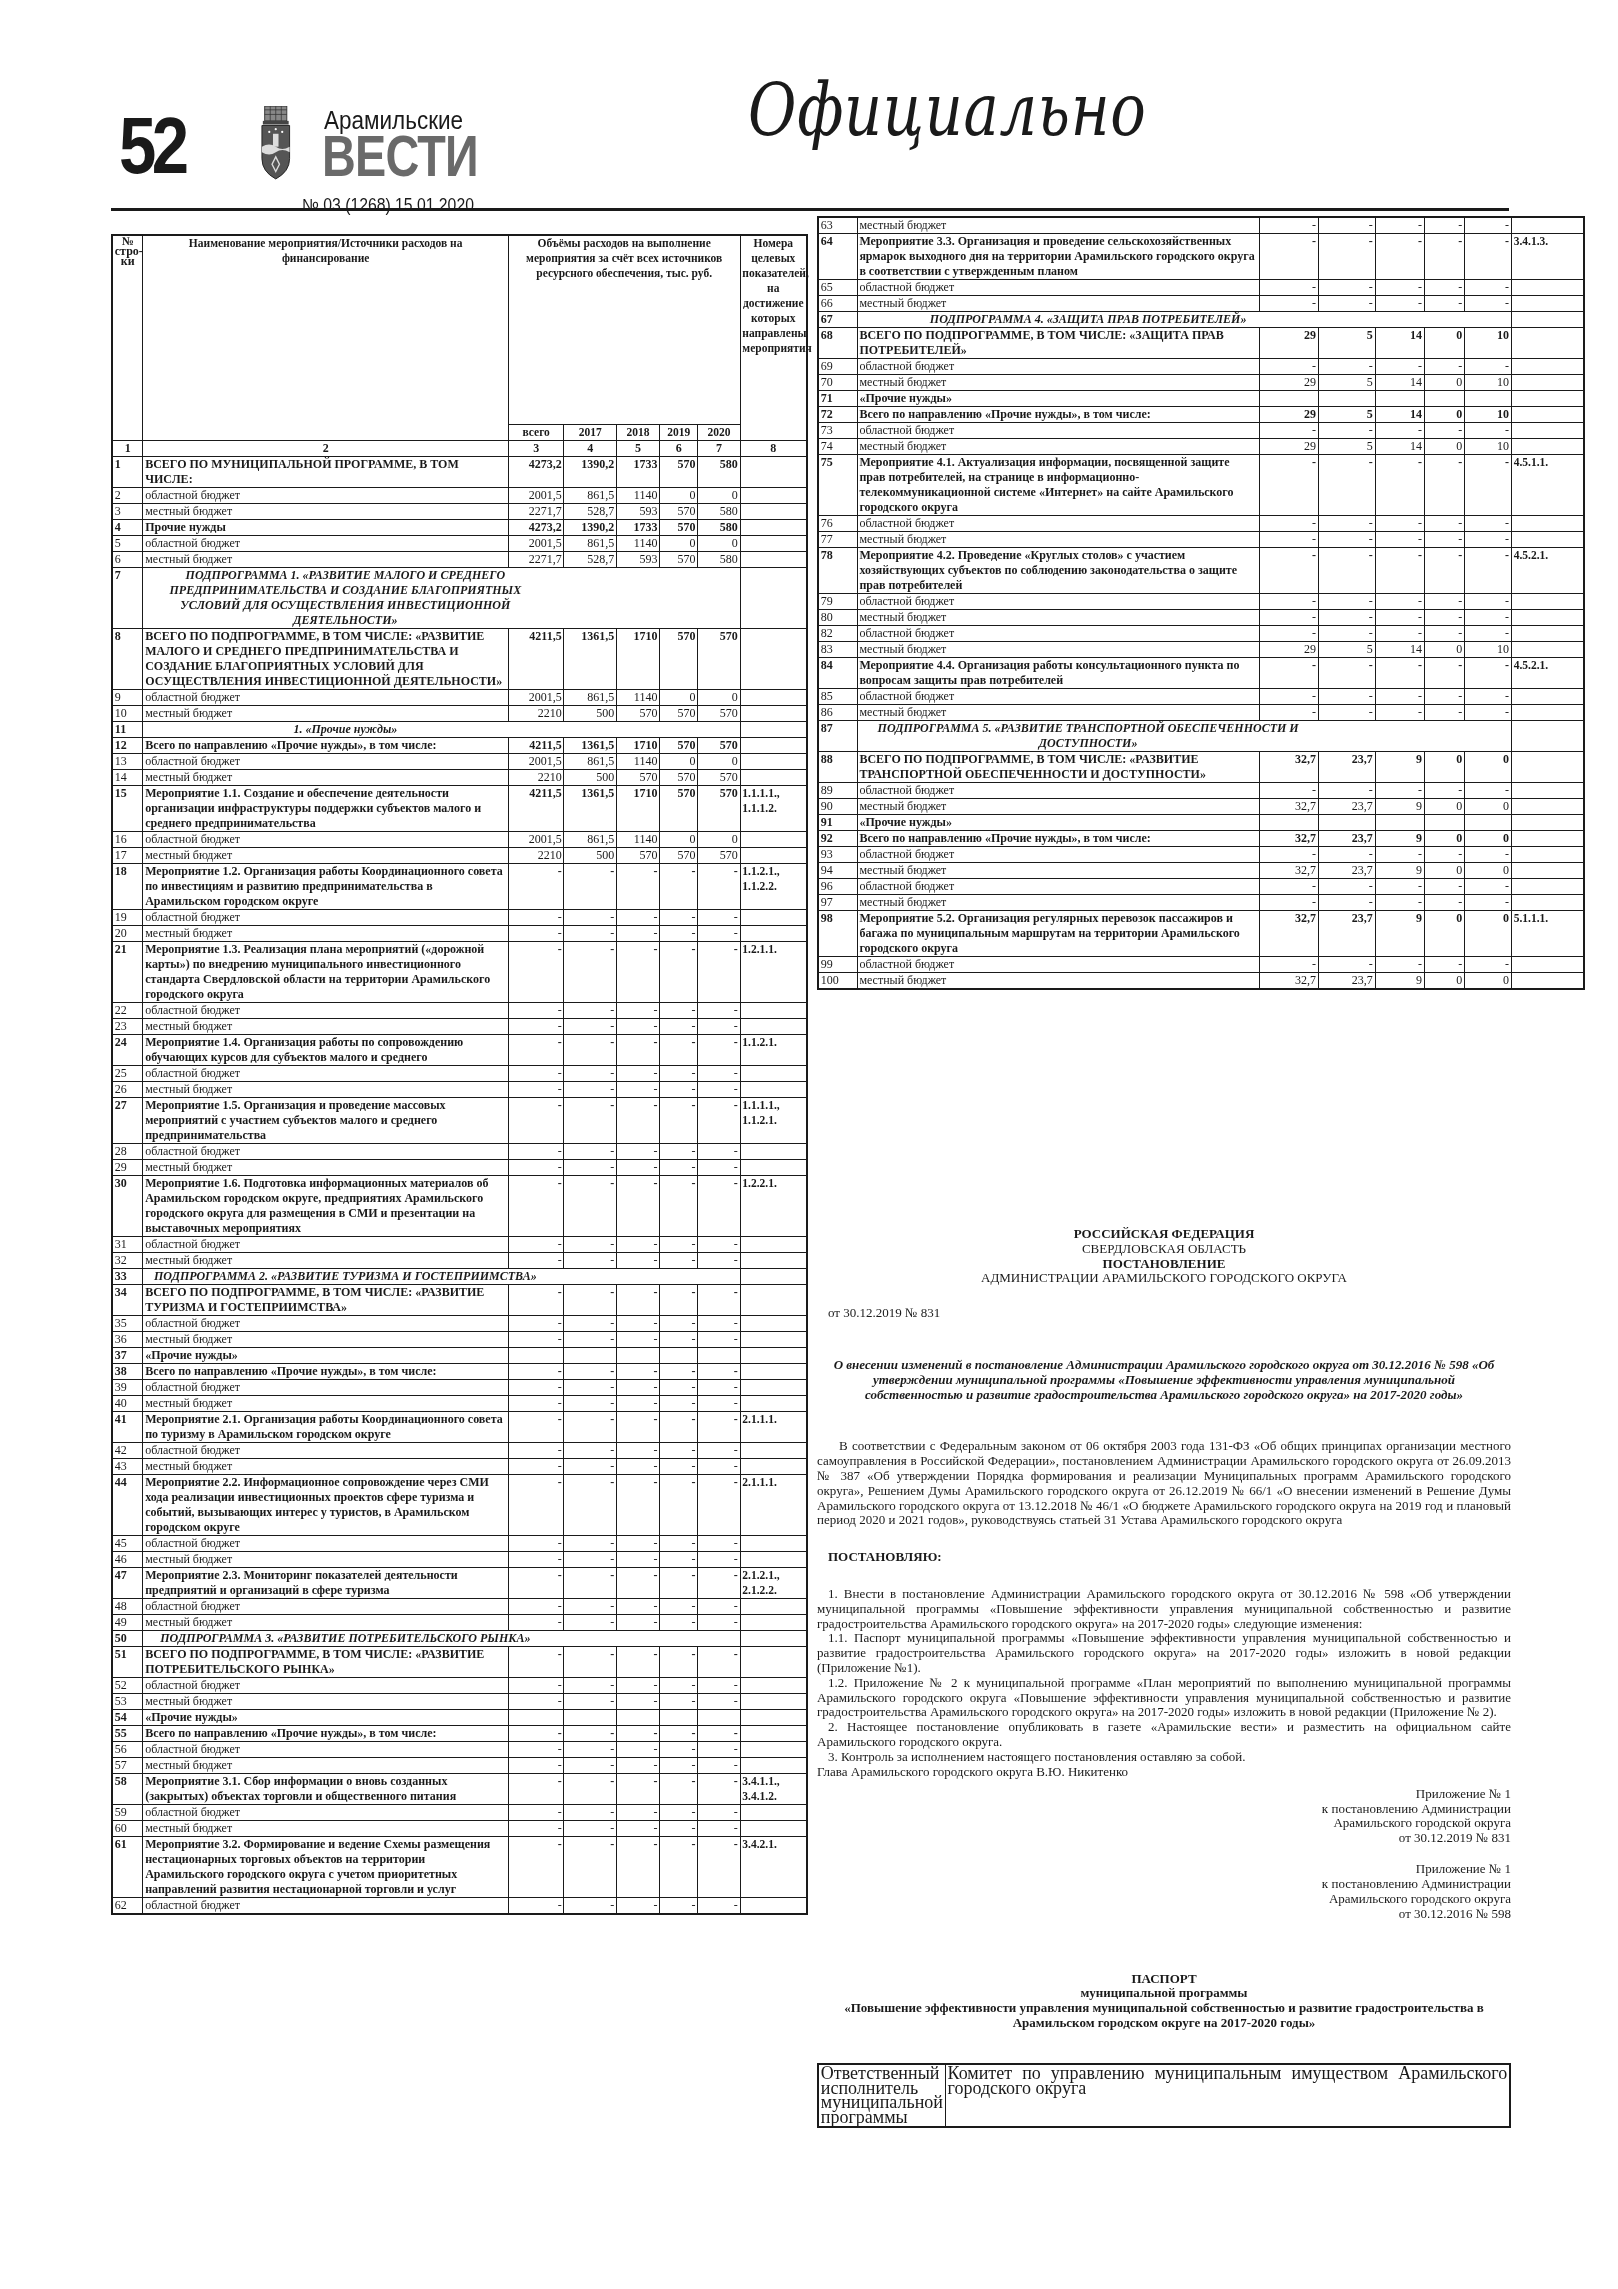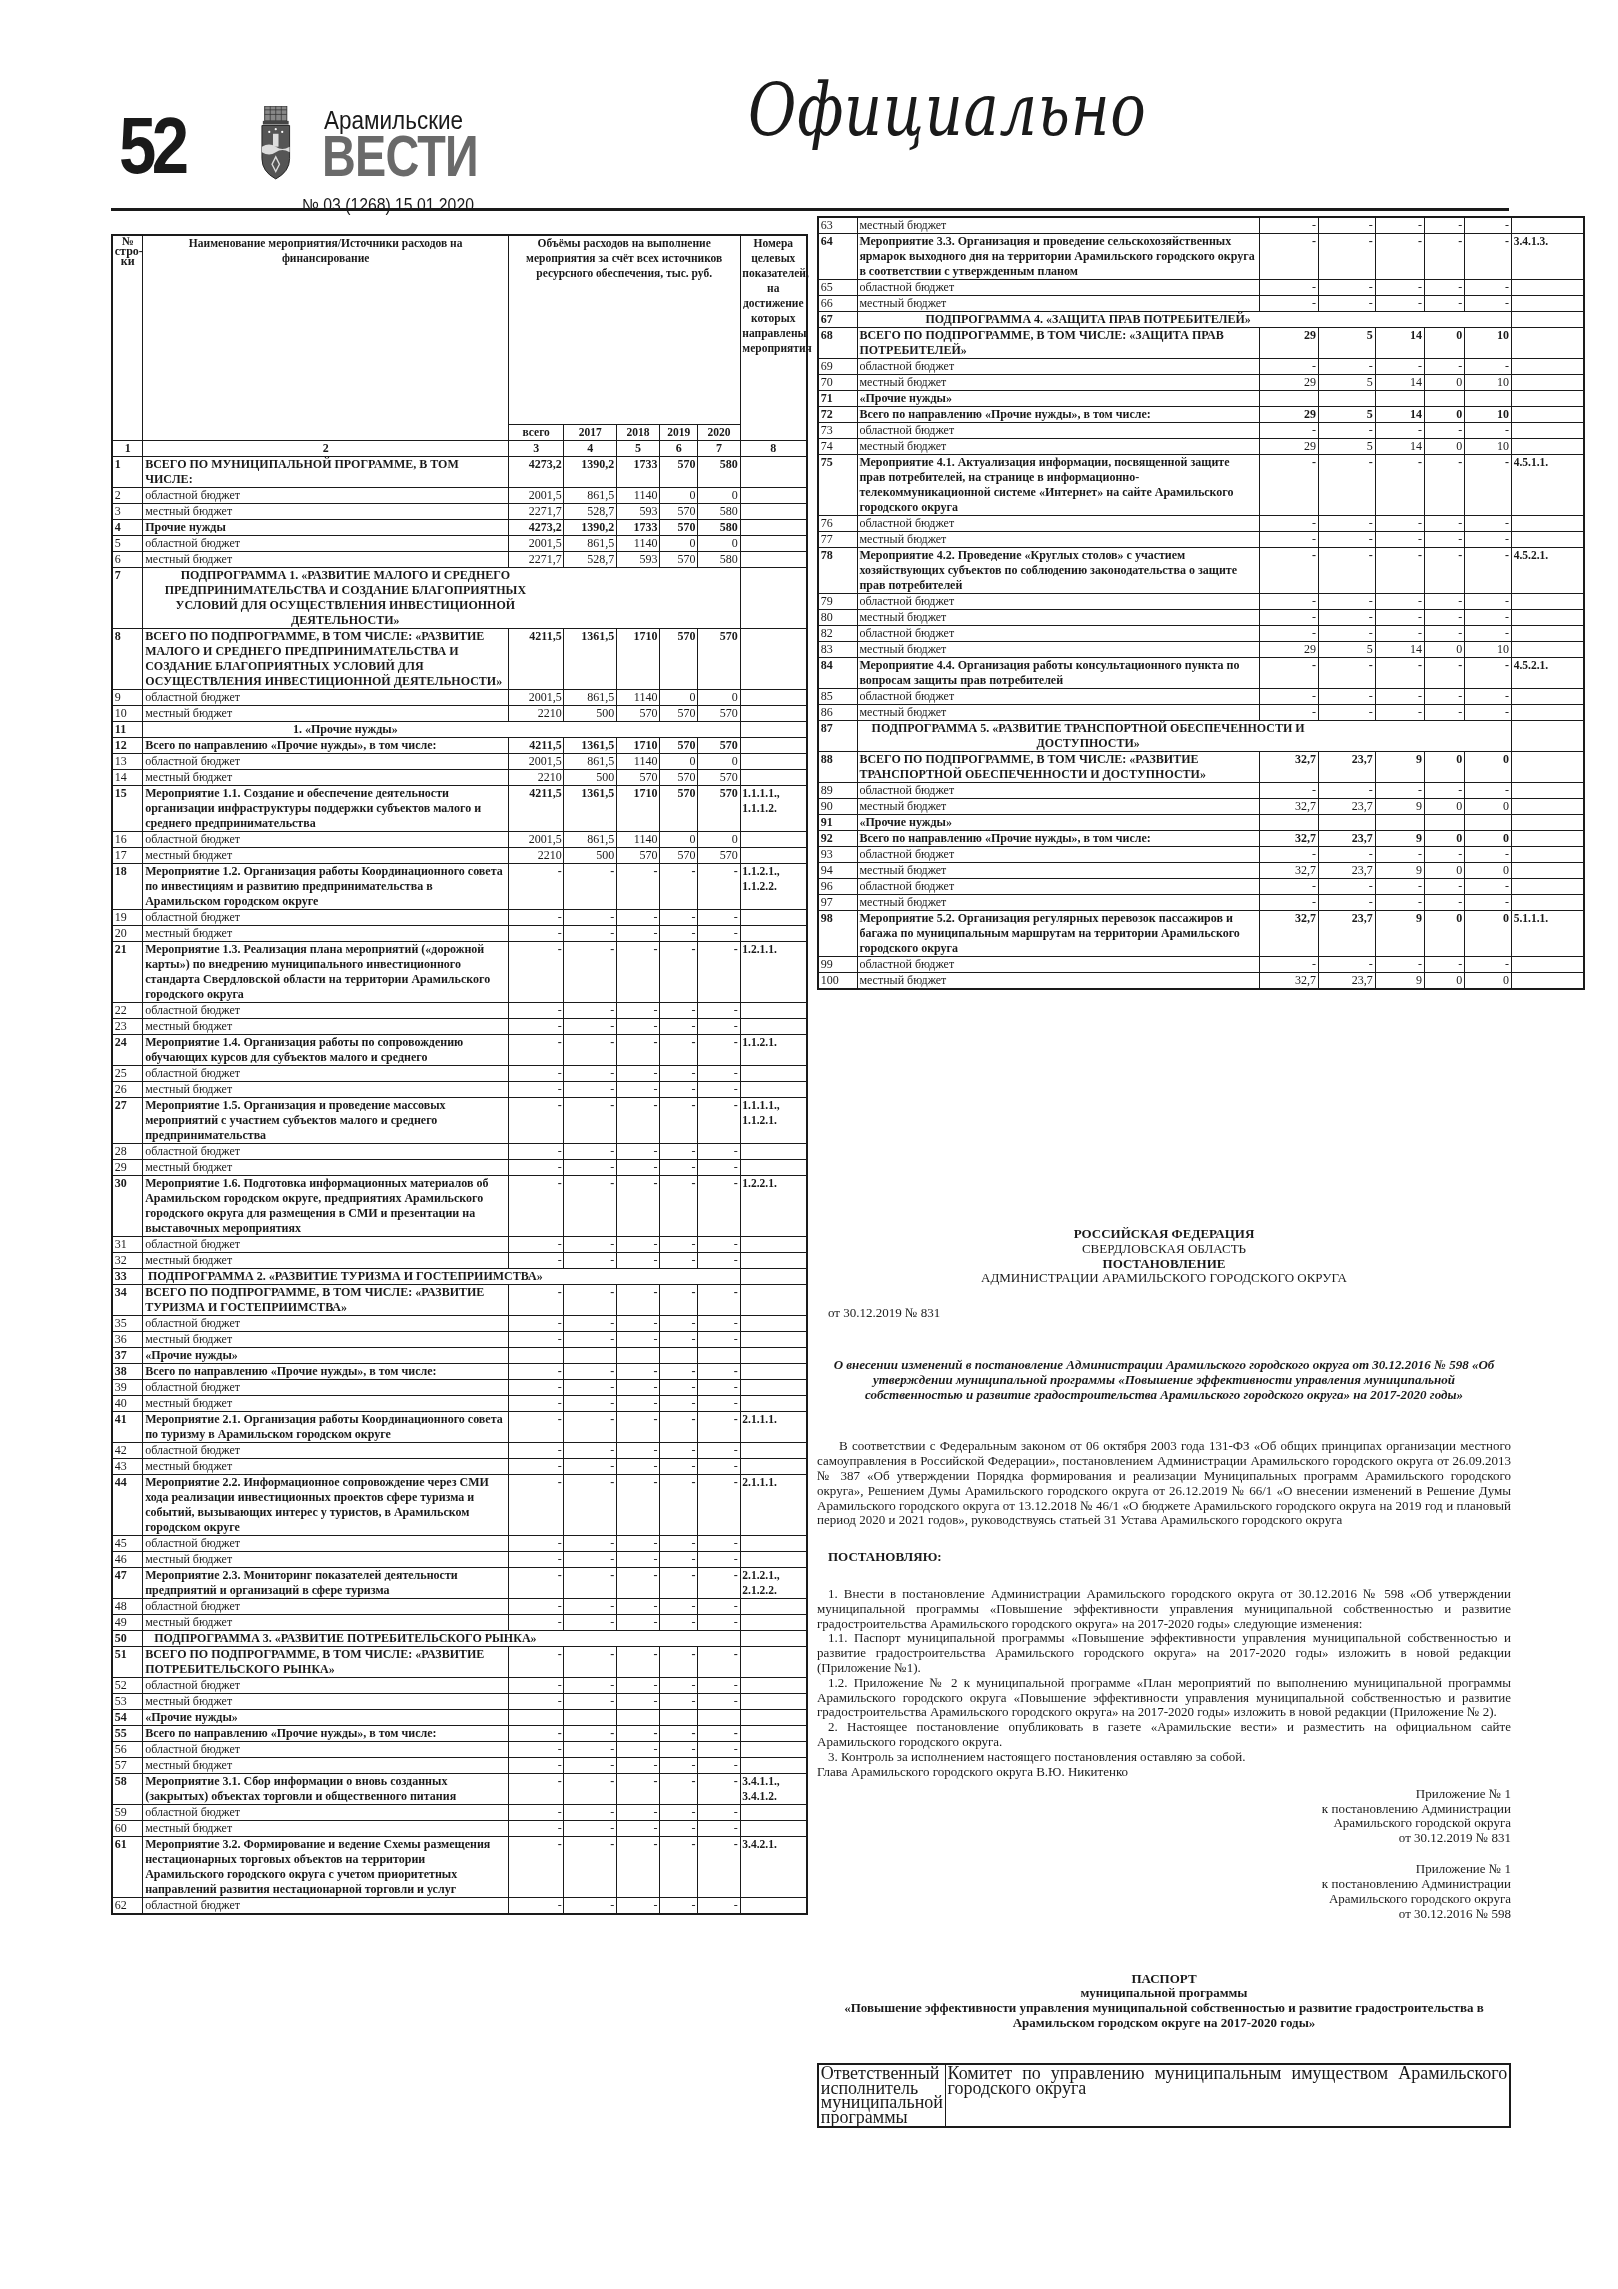--- a/index.html
+++ b/index.html
@@ -19,21 +19,21 @@
 
   
   .plan { position: absolute; border-collapse: collapse; font-family: "Liberation Serif", serif; font-size: 12px; line-height: 15px; border: 2.3px solid #1a1a1a; table-layout: fixed; }
   .plan td, .plan th { border: 1.4px solid #1a1a1a; padding: 0 1.8px; vertical-align: top; font-weight: normal; }
   .plan td.num { text-align: right; }
   .plan tr.b td { font-weight: bold; }
   .plan tr.b td.idx { font-weight: bold; }
   .plan td.codes { font-weight: bold; font-size: 11.5px; }
   .plan th { text-align: center; font-weight: bold; font-size: 11.5px; }
   .plan .narrow { font-size: 12px; line-height: 10px; }
-  .plan td.sub { text-align: center; font-weight: bold; }
+  .plan td.sub { text-align: center; font-weight: bold; font-style: italic; }
   .plan tr.colnum td { text-align: center; font-weight: bold; }
 
   #left-table { left: 111px; top: 234px; width: 697px; }
   #right-table { left: 817px; top: 216px; width: 768px; }
 
   
   .decree { position: absolute; left: 817px; top: 1227px; width: 694px; font-size: 13px; line-height: 14.8px; }
   .decree .c { text-align: center; }
   .decree .bold { font-weight: bold; }
   .decree .date { margin-top: 20px; padding-left: 11px; }

